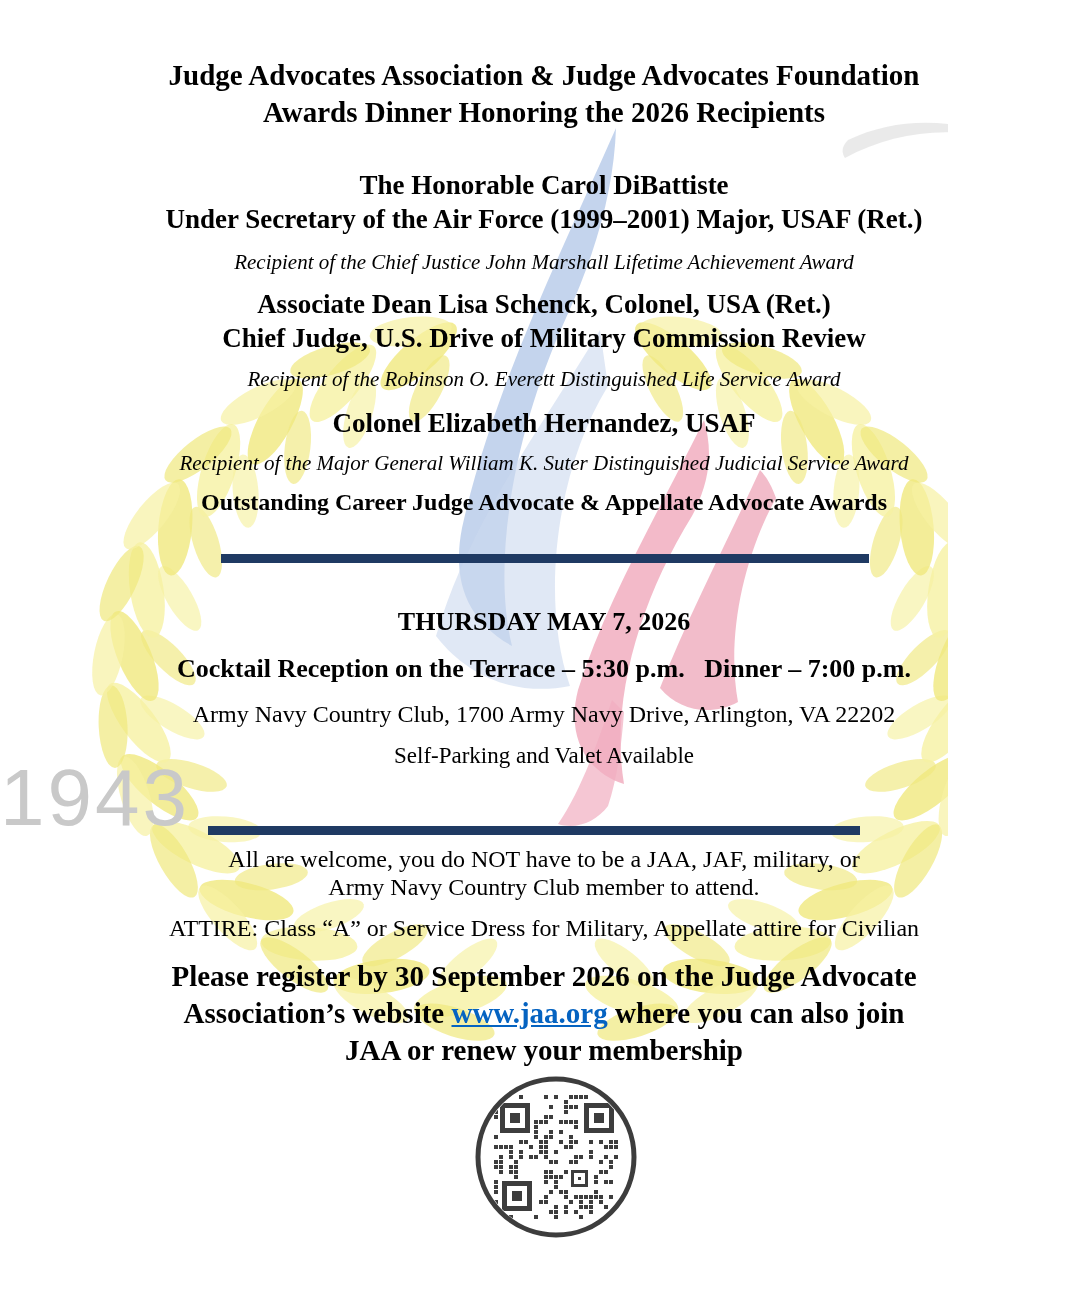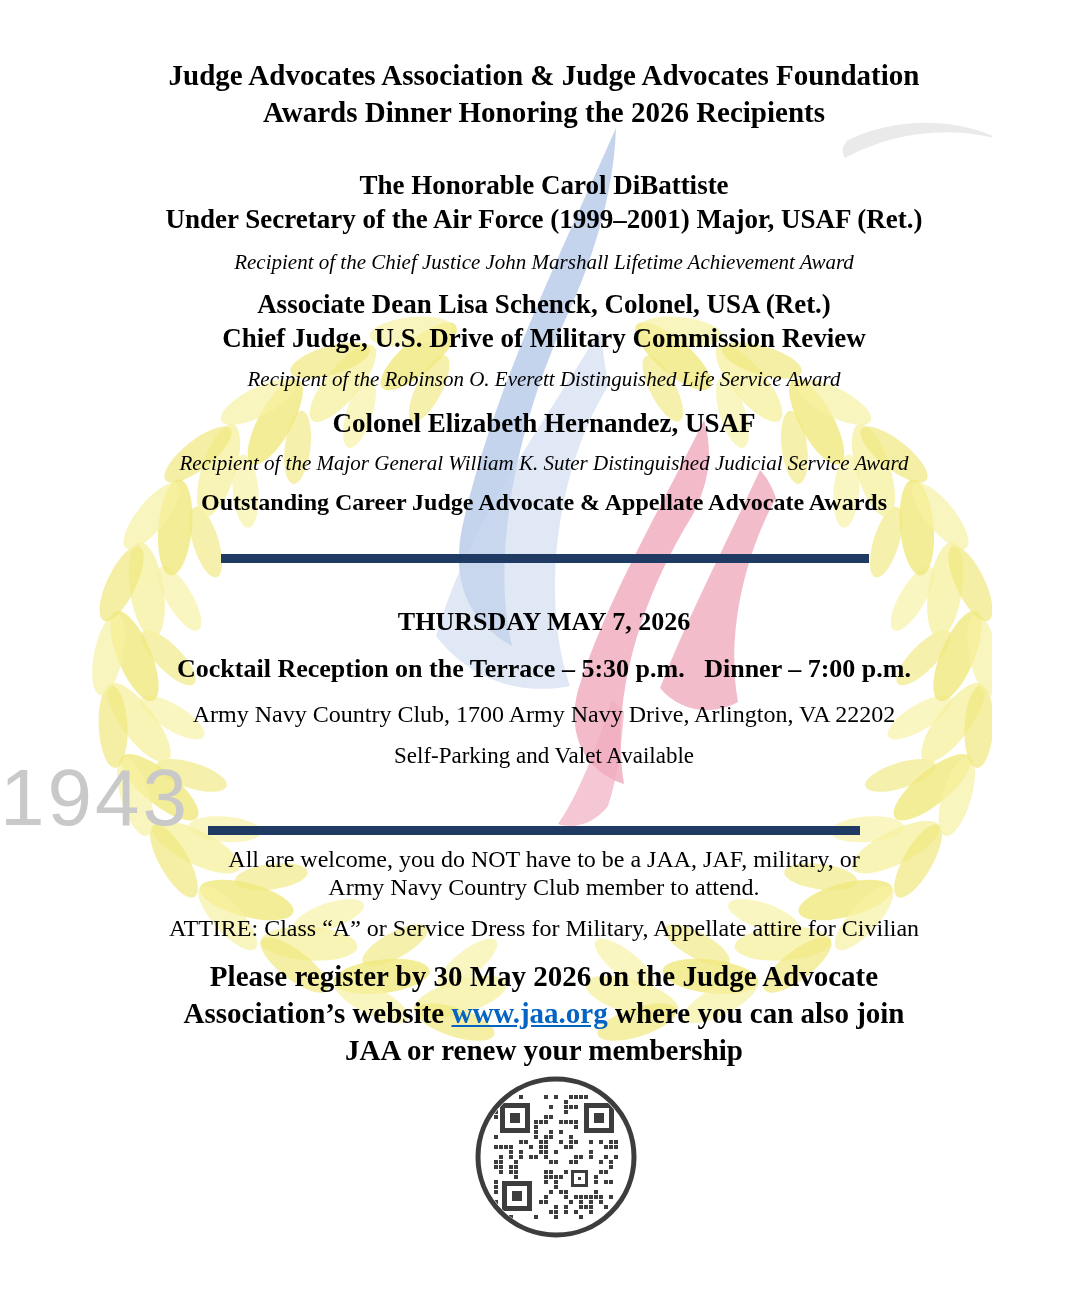--- a/index.html
+++ b/index.html
@@ -1,18 +1,18 @@
 <!DOCTYPE html>
 <html style="--divider: #1f3a63; --link: #0563c1; --watermark_year: #c9c9c9; --wreath_yellow: #f6f1a2; --wreath_yellow_deep: #f0e87e; --swoosh_blue: #b5c9e8; --swoosh_blue_pale: #ccd9ef; --swoosh_pink: #f1aec0; --swoosh_pink_deep: #ec9fb4; --qr_dark: #3d3d3d;"><head>
 <meta charset="utf-8">
 <style>
   html,body{margin:0;padding:0;background:#fff;}
   #page{
     position:relative;width:948px;height:1309px;background:#fff;overflow:hidden;
-    font-family:"Liberation Serif","DejaVu Serif",serif;color:#000;padding-left:44px;
+    font-family:"Liberation Serif","DejaVu Serif",serif;color:#000;
   }
   #decor{position:absolute;left:0;top:0;z-index:0;}
   .txt{position:absolute;left:0;width:1088px;text-align:center;z-index:2;white-space:nowrap;}
   .title{font-size:29px;line-height:37px;font-weight:bold;}
   .nm{font-size:27px;line-height:34px;font-weight:bold;}
   .aw{font-size:21px;font-style:italic;}
   .heading{font-size:24px;font-weight:bold;}
   .evt-b{font-size:26px;font-weight:bold;}
   .evt{font-size:24px;}
   .evt-sm{font-size:23px;}
@@ -150,21 +150,21 @@
   <div class="txt evt-sm" style="top:743px">Self-Parking and Valet Available</div>
 
   <div id="year">1943</div>
 
   <div class="divider" style="top:826px;left:208px;width:652px"></div>
 
   <div class="txt evt" style="top:846px">All are welcome, you do NOT have to be a JAA, JAF, military, or</div>
   <div class="txt evt" style="top:874px">Army Navy Country Club member to attend.</div>
   <div class="txt evt" style="top:915px">ATTIRE: Class “A” or Service Dress for Military, Appellate attire for Civilian</div>
 
-  <div class="txt reg" style="top:958px">Please register by 30 May 2026 on the Judge Advocate</div>
+  <div class="txt reg" style="top:958px">Please register by 30 September 2026 on the Judge Advocate</div>
   <div class="txt reg" style="top:1032px">JAA or renew your membership</div>
   <div class="txt reg" style="top:995px"><span>Association’s website </span><a class="link">www.jaa.org</a><span> where you can also join</span></div>
 
   <div id="qrwrap">
     <svg width="166" height="166" viewBox="0 0 166 166">
       <defs>
           <clipPath id="qclip">
             <circle cx="83" cy="83" r="75"></circle>
           </clipPath>
         </defs>

